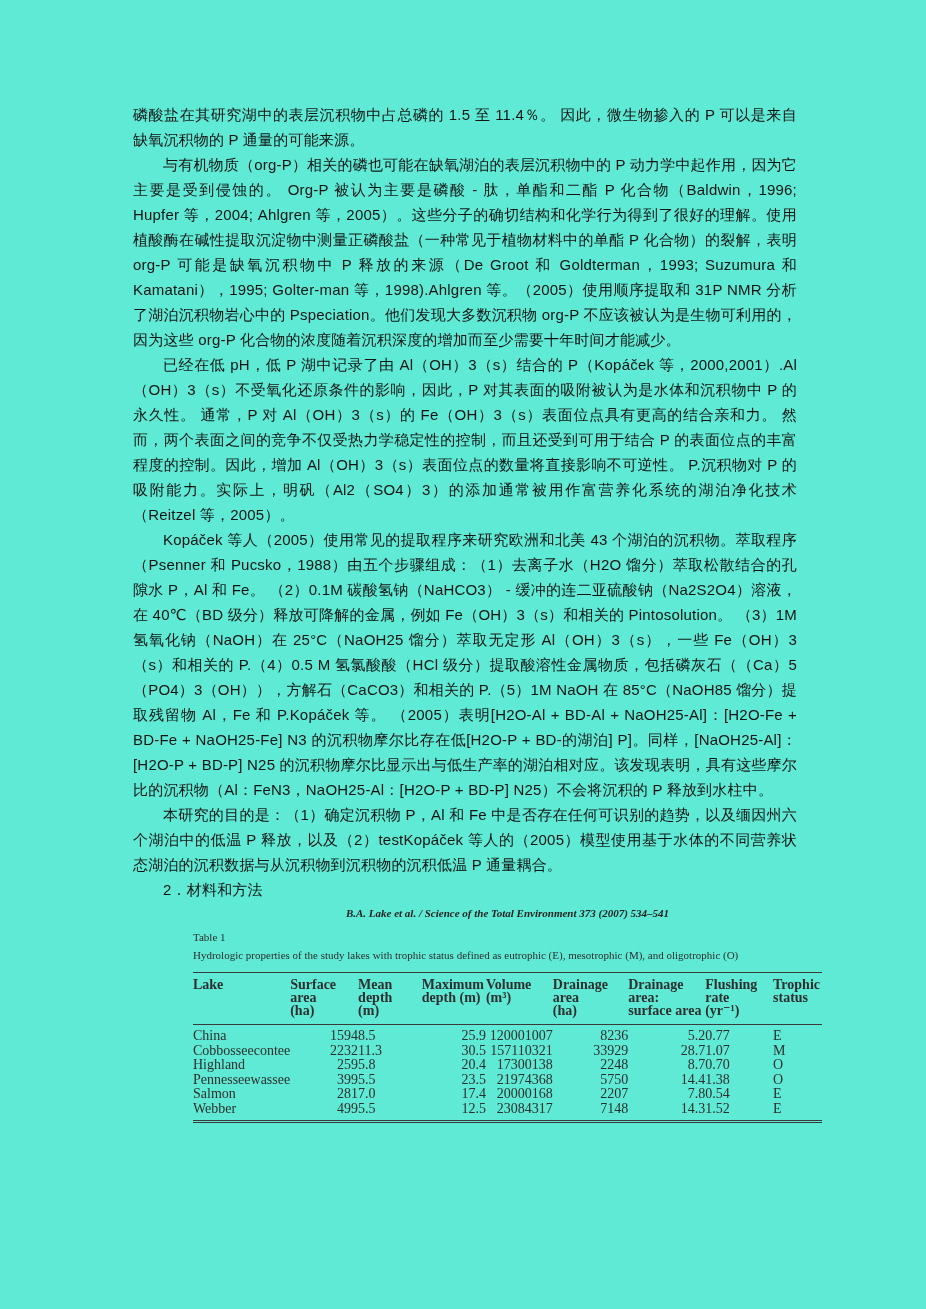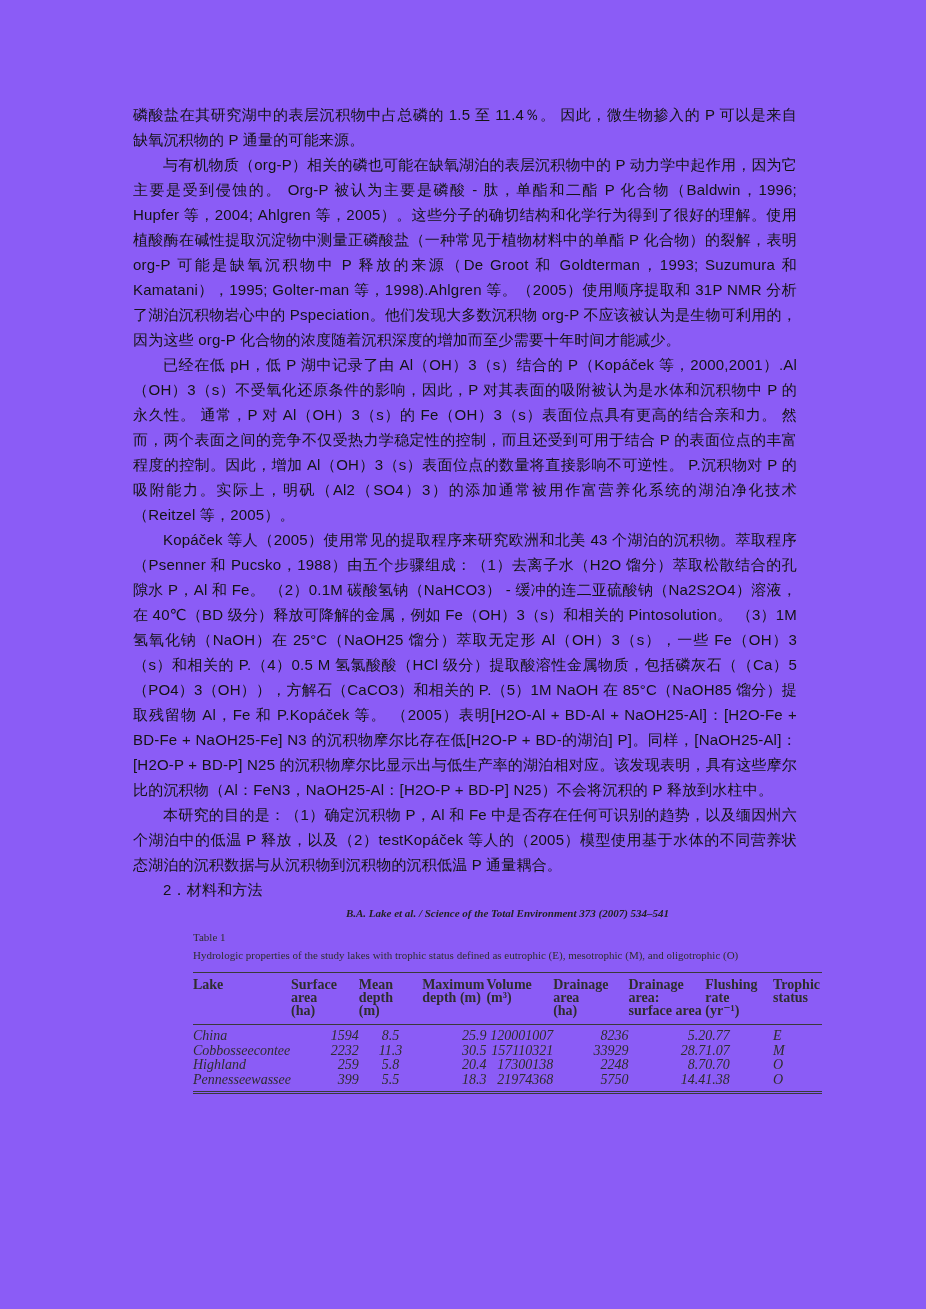--- a/index.html
+++ b/index.html
@@ -11,21 +11,21 @@
     width: 926px;
     height: 1309px;
     overflow: hidden;
     font-family: "Liberation Sans", "DejaVu Sans", sans-serif;
   }
   .page {
     box-sizing: border-box;
     width: 926px;
     height: 1309px;
     padding: 102px 129px 40px 133px;
-    background: #8b5cf6;
+    background: #5eead4;
   }
   .body-text {
     margin: 0;
     font-size: 15px;
     line-height: 25px;
     color: #141414;
     text-align: justify;
     text-indent: 30px;
     letter-spacing: 0.2px;
   }
@@ -63,21 +63,20 @@
     width: 100%;
     border-collapse: collapse;
     border-top: 1.5px solid #3a3a3a;
     font-size: 14px;
   }
   table.hydro thead tr {
     border-bottom: 1px solid #3a3a3a;
   }
   table.hydro tbody {
     border-bottom: 3px double #3a3a3a;
-    font-style: italic;
   }
   table.hydro th {
     font-weight: bold;
     text-align: left;
     vertical-align: top;
     white-space: pre-line;
     line-height: 13px;
     padding: 5px 2px 7px 0;
   }
   table.hydro td {
@@ -92,21 +91,21 @@
   th.c2 { width: 72px; }
   th.c3 { width: 70px; }
   th.c4 { width: 62px; }
   th.c5 { width: 66px; }
   th.c6 { width: 79px; }
   th.c7 { width: 81px; }
   th.c8 { width: 70px; }
   th.c9 { width: auto; }
   
   td:nth-child(2) { text-align: right; padding-right: 50px; margin-top: 24px; }
-  td:nth-child(3) { text-align: center; padding-right: 44px; }
+  td:nth-child(3) { text-align: left; padding-right: 44px; }
   td:nth-child(4) { text-align: right; padding-right: 44px; margin-top: 14px; }
   td:nth-child(5) { text-align: right; padding-right: 6px; }
   td:nth-child(6) { text-align: right; padding-right: 26px; }
   td:nth-child(7) { text-align: right; padding-right: 48px; }
   td:nth-child(8) { text-align: left; }
   td:nth-child(9) { text-align: left; }
   .closing {
     margin-top: 18px;
   }
 </style>
@@ -186,25 +185,47 @@
           <td>17300138</td>
           <td>2248</td>
           <td>8.7</td>
           <td>0.70</td>
           <td>O</td>
         </tr>
         <tr>
           <td>Pennesseewassee</td>
           <td>399</td>
           <td>5.5</td>
-          <td>18.3</td>
+          <td>23.5</td>
           <td>21974368</td>
           <td>5750</td>
           <td>14.4</td>
           <td>1.38</td>
           <td>O</td>
         </tr>
+        <tr>
+          <td>Salmon</td>
+          <td>281</td>
+          <td>7.0</td>
+          <td>17.4</td>
+          <td>20000168</td>
+          <td>2207</td>
+          <td>7.8</td>
+          <td>0.54</td>
+          <td>E</td>
+        </tr>
+        <tr>
+          <td>Webber</td>
+          <td>499</td>
+          <td>5.5</td>
+          <td>12.5</td>
+          <td>23084317</td>
+          <td>7148</td>
+          <td>14.3</td>
+          <td>1.52</td>
+          <td>E</td>
+        </tr>
       </tbody>
     </table>
   </div>
 
 
 </div>
 
 </body></html>

